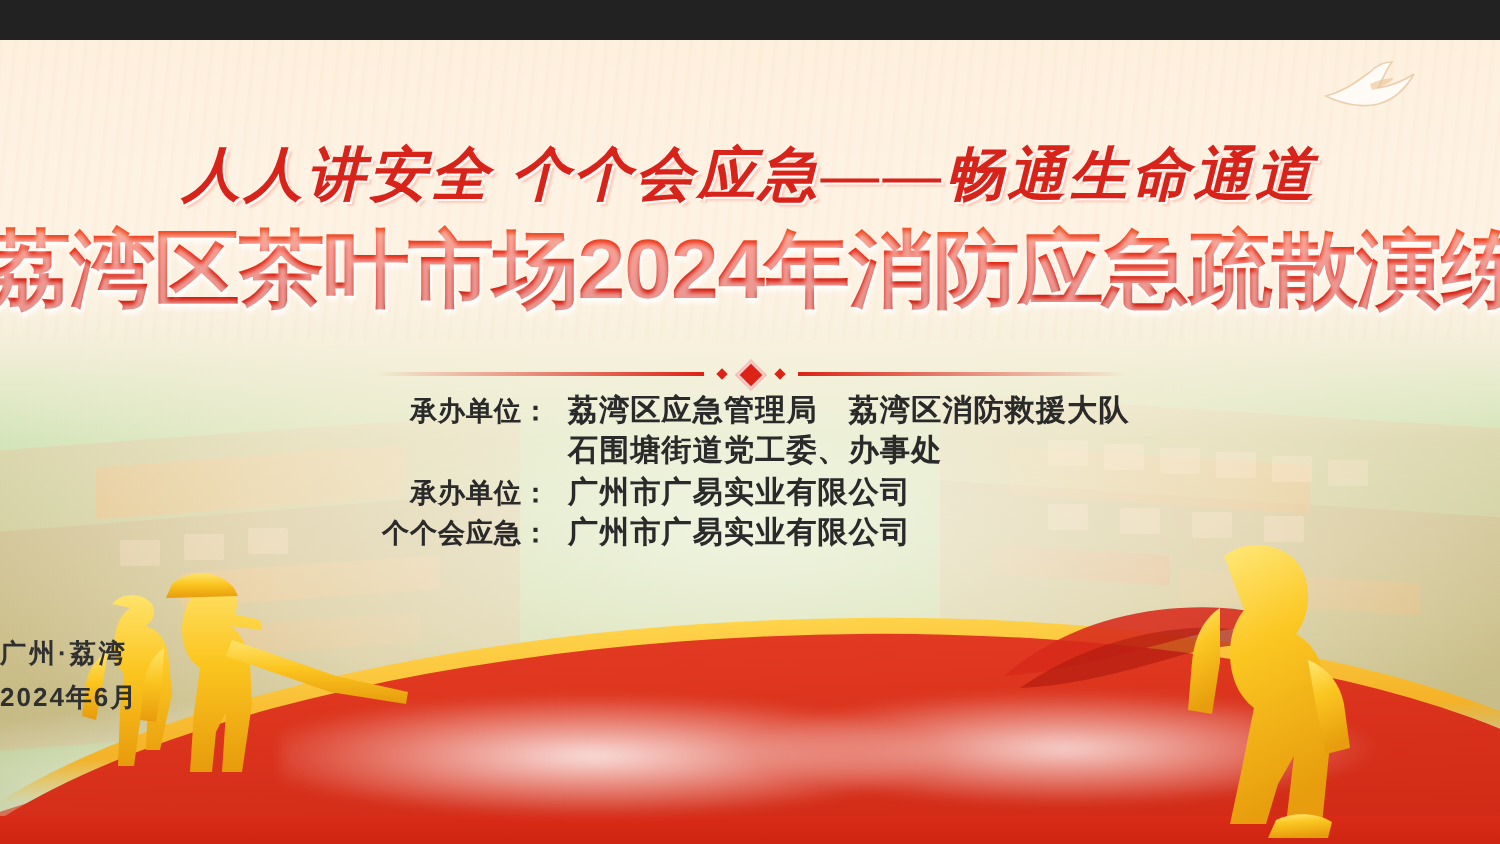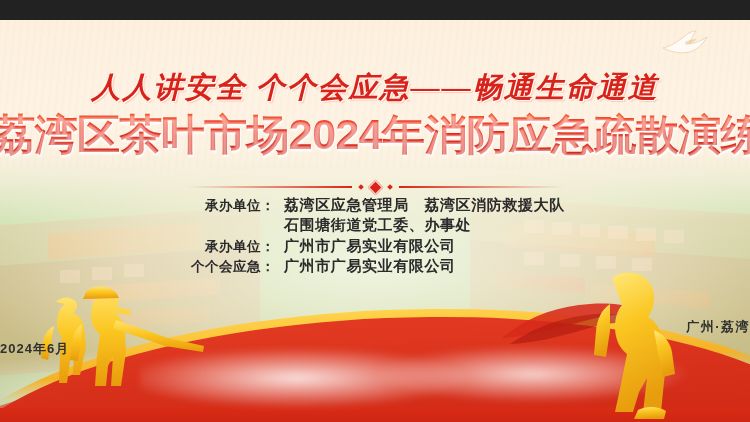--- a/index.html
+++ b/index.html
@@ -162,21 +162,21 @@
     font-size:13.5px;font-weight:700;color:#2a2a2a;letter-spacing:.5px;
   }
   .org-value{
     flex:1;font-size:15px;font-weight:700;color:#2a2a2a;letter-spacing:.6px;
     padding-left:9px;white-space:nowrap;
   }
   .org-row.indent .org-value{padding-left:9px;}
 
   
   .place{
-    position:absolute;left:0;top:298px;width:750px;text-align:right;
+    position:absolute;left:0;top:298px;width:750px;text-align:left;
     font-size:13px;font-weight:700;color:#303030;letter-spacing:1.5px;
   }
   .date{
     position:absolute;left:0;top:320px;width:750px;text-align:left;
     font-size:13px;font-weight:700;color:#303030;letter-spacing:1px;
   }
 </style>
 </head>
 <body>
 

